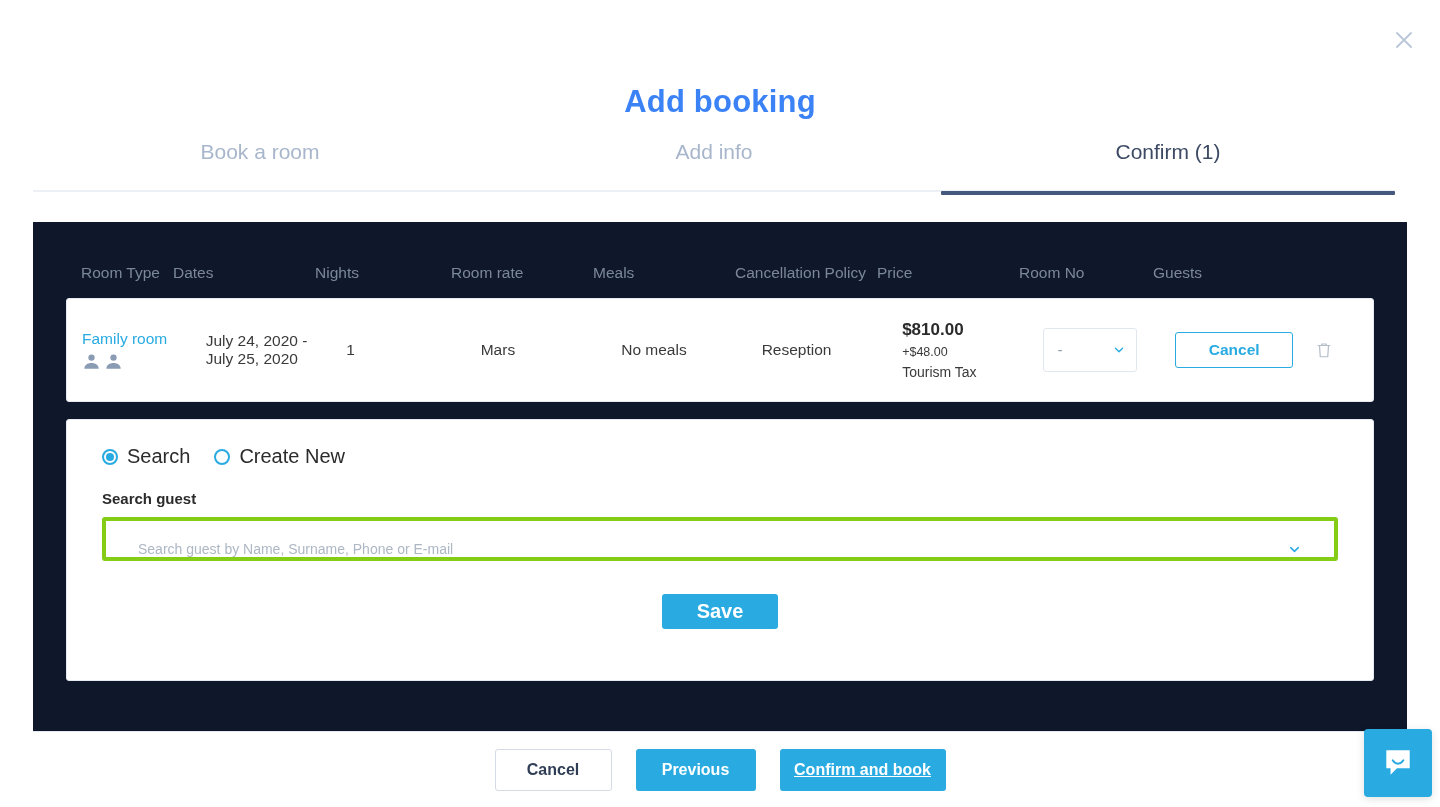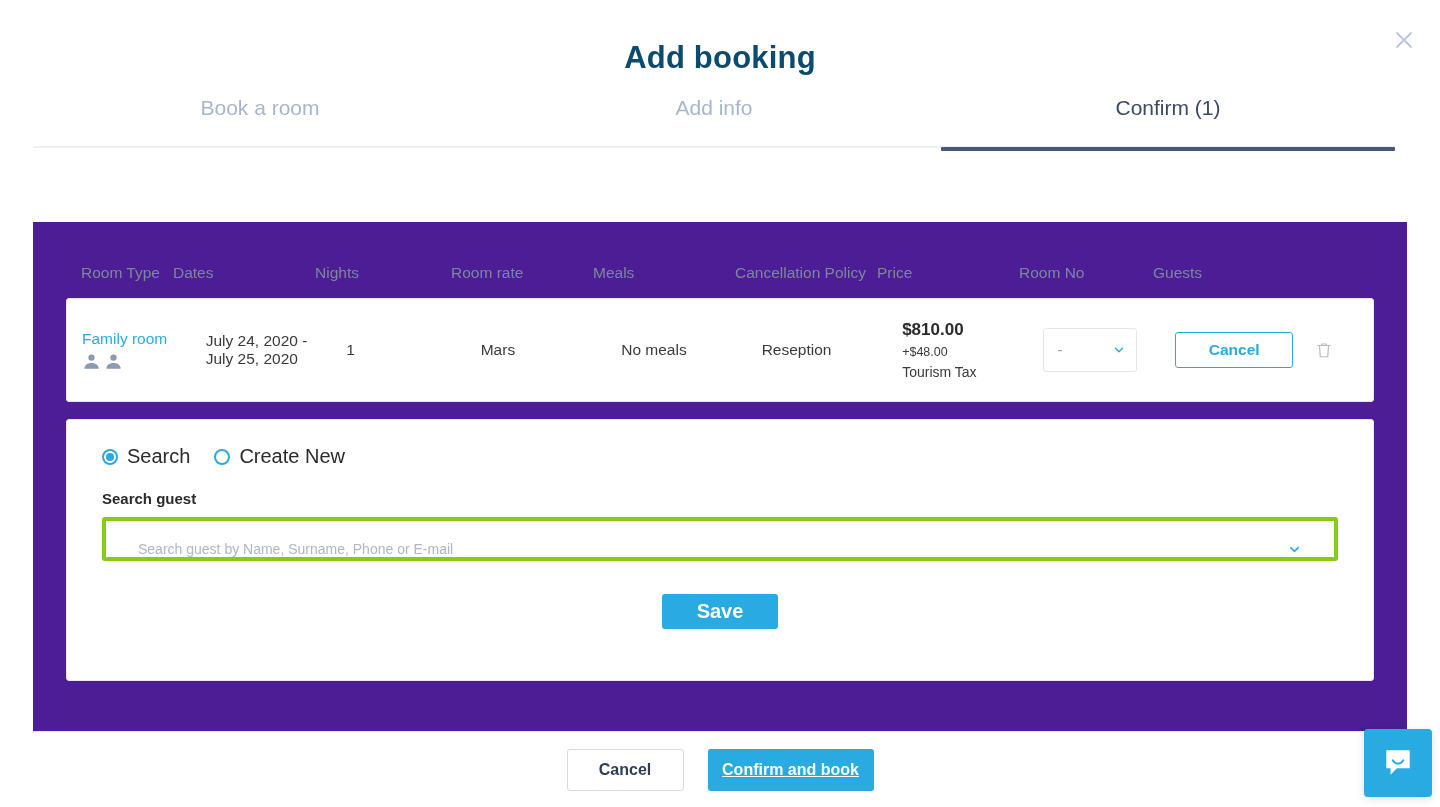--- a/index.html
+++ b/index.html
@@ -16,22 +16,22 @@
     position: absolute; top: 24px; right: 20px;
     width: 32px; height: 32px; cursor: pointer;
     display: flex; align-items: center; justify-content: center;
   }
   .close-btn svg { display: block; }
 
   
   .modal-title {
     text-align: center;
     font-size: 31px; font-weight: bold;
-    color: #0c4a6e;
-    padding-top: 40px;
+    color: #3b82f6;
+    padding-top: 84px;
     letter-spacing: .2px;
   }
 
   
   .tabs {
     position: relative;
     margin-top: 20px;
     height: 52px;
     display: flex;
     border-bottom: 2px solid #eceff4;
@@ -51,21 +51,21 @@
     content: "";
     position: absolute; left: 0; right: 0; bottom: -5px;
     height: 4px; background: #45597e; border-radius: 1px;
   }
 
   
   .panel {
     position: absolute;
     left: 33px; top: 222px;
     width: 1374px; height: 510px;
-    background: #4c1d95;
+    background: #0f172a;
     border-bottom: 1px solid #e3e8ef;
   }
 
   
   .table-head {
     display: flex;
     padding: 40px 0 0 0;
     font-size: 15.5px;
     color: #7b889c;
   }
@@ -304,20 +304,21 @@
       </div>
 
       <div class="save-wrap">
         <button class="btn-save">Save</button>
       </div>
     </div>
   </div>
 
   <div class="footer">
     <button class="btn btn-outline">Cancel</button>
+    <button class="btn btn-primary btn-prev">Previous</button>
     <button class="btn btn-primary btn-confirm">Confirm and book</button>
   </div>
 
   <div class="intercom">
     <svg width="34" height="34" viewBox="0 0 32 32">
       <path d="M5 4h22v17H15l-6 6v-6H5z" fill="#ffffff"></path>
       <path d="M11 13.5c1.4 2.2 3 3.2 5 3.2s3.6-1 5-3.2" stroke="#29abe2" stroke-width="1.8" fill="none" stroke-linecap="round"></path>
     </svg>
   </div>
 

